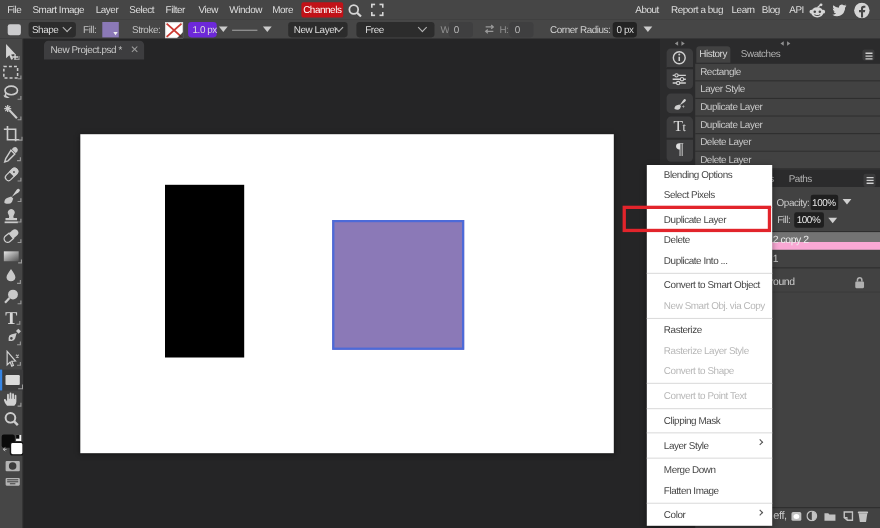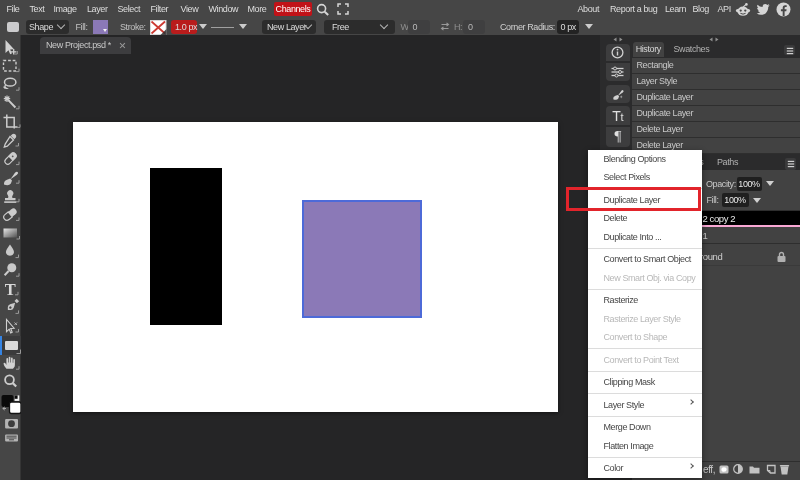--- a/index.html
+++ b/index.html
@@ -40,21 +40,21 @@
 .ci .sub { position:absolute; right:9px; top:4.5px; width:4px; height:4px; border-right:1.2px solid #555; border-top:1.2px solid #555; transform:rotate(45deg); }
 .cdiv { height:1px; background:#dcdcdc; margin:1.6px 0; }
 #redbox { left:566px; top:186.5px; width:135px; height:24.5px; border:3px solid #e2242b; z-index:30; }
 </style>
 </head>
 <body>
 <div id="root">
 
 <div class="abs" id="menubar">
   <span class="mitem" style="left:6.5px">File</span>
-  <span class="mitem" style="left:29.5px">Text</span>
+  <span class="mitem" style="left:29.5px">Smart</span>
   <span class="mitem" style="left:53.5px">Image</span>
   <span class="mitem" style="left:87px">Layer</span>
   <span class="mitem" style="left:117.5px">Select</span>
   <span class="mitem" style="left:150.5px">Filter</span>
   <span class="mitem" style="left:180.5px">View</span>
   <span class="mitem" style="left:208.5px">Window</span>
   <span class="mitem" style="left:247.5px">More</span>
   <div id="account">Channels</div>
   <svg class="abs" style="left:316px;top:3px" width="14" height="13" viewBox="0 0 14 13">
         <circle cx="5.6" cy="5.6" r="4" fill="none" stroke="#d5d5d5" stroke-width="1.6"></circle>
@@ -94,21 +94,21 @@
   <span class="olabel" style="left:75.5px">Fill:</span>
   <div class="abs" style="left:93px;top:2px;width:15px;height:14px;background:#8b79b7"></div>
   <div class="abs" style="left:102.5px;top:11px;width:0;height:0;border-left:2.5px solid transparent;border-right:2.5px solid transparent;border-top:3.5px solid #f2f2f2"></div>
   <span class="olabel" style="left:120px">Stroke:</span>
   <svg class="abs" style="left:150px;top:1.5px" width="16.5" height="15" viewBox="0 0 16.5 15">
         <rect x="0.5" y="0.5" width="15.5" height="14" fill="#ffffff" stroke="#d8d8d8"></rect>
         <line x1="1.5" y1="1.5" x2="15" y2="13.5" stroke="#cc3a32" stroke-width="1.7"></line>
         <line x1="15" y1="1.5" x2="1.5" y2="13.5" stroke="#cc3a32" stroke-width="1.7"></line>
         <path d="M16.5 15 L16.5 9 L10.5 15 Z" fill="#2c2c2c" opacity="0.85"></path>
       </svg>
-  <div class="obox" style="left:171px;width:26px;background:#b91c1c;padding-left:4px">1.0 px</div>
+  <div class="obox" style="left:171px;width:26px;background:#6d28d9;padding-left:4px">1.0 px</div>
   <span class="tri" style="left:199px;top:5.5px"></span>
   <div class="abs" style="left:211px;top:8.8px;width:23px;height:1.6px;background:#a0a0a0"></div>
   <span class="tri" style="left:239px;top:5.5px"></span>
   <div class="obox" style="left:262px;width:54px;padding-left:5px">New Layer</div>
   <span class="chev" style="left:305px;top:4px"></span>
   <div class="obox" style="left:324px;width:70.5px;padding-left:8px">Free</div>
   <span class="chev" style="left:381px;top:4px"></span>
   <span class="olabel" style="left:400.5px;color:#8f8f8f">W:</span>
   <div class="obox" style="left:407.5px;width:22px;background:#3f3f40;color:#b9b9b9;padding-left:5px">0</div>
   <svg class="abs" style="left:439px;top:4px" width="12" height="9" viewBox="0 0 12 9" stroke="#999" fill="#999">
@@ -269,21 +269,21 @@
           <circle cx="5.5" cy="9.5" r="1.5" fill="#3d3d3e"></circle>
         </svg>
   </div>
   <div class="iconbtn" style="top:49.5px;height:18.5px;border-radius:4px">
     <svg style="position:absolute;left:5px;top:2.5px" width="14" height="14" viewBox="0 0 14 14" fill="#d0d0d0">
           <path d="M7.2 8.2 l3-4.2 q1.2-1.4 2.1-0.6 q0.9 0.9-0.6 2.1 l-4.2 3z"></path>
           <path d="M2.2 12.2 q-0.3-2.6 2.2-3.5 l2.3-0.8 1.4 1.4 -0.8 2.3 q-1.6 2-5.1 0.6z"></path>
           <path d="M9.8 9.5 l0.4-1.2 0.4 1.2 1.2 0.4 -1.2 0.4 -0.4 1.2 -0.4-1.2 -1.2-0.4z" fill="#b5b5b5"></path>
         </svg>
   </div>
-  <div class="iconbtn" style="top:71px;height:20px;border-radius:4px 4px 0 0;border-bottom:1px solid #2b2b2c;color:#e0e0e0;font-family:Liberation Sans, sans-serif;font-size:14px;text-align:center;line-height:20px">T<span style="font-size:11px">t</span></div>
+  <div class="iconbtn" style="top:71px;height:20px;border-radius:4px 4px 0 0;border-bottom:1px solid #2b2b2c;color:#e0e0e0;font-family:Liberation Serif, serif;font-size:14px;text-align:center;line-height:20px">T<span style="font-size:11px">t</span></div>
   <div class="iconbtn" style="top:91.5px;height:20px;border-radius:0 0 4px 4px;color:#e0e0e0;font-family:'Liberation Serif',serif;font-size:15px;text-align:center;line-height:19px">¶</div>
 
   <div id="histpanel">
     <div class="abs" style="left:1px;top:6.5px;width:30.5px;height:15.5px;background:#424242;border-radius:3px 3px 0 0;color:#d6d6d6;font-size:9px;line-height:15.5px;text-align:center">History</div>
     <span class="htab" style="left:41.5px;top:9px">Swatches</span>
     <div class="abs" style="left:152px;top:10px;width:10.5px;height:10px;background:#3a3a3b;border-radius:2px">
           <svg style="position:absolute;left:1.5px;top:1.5px" width="8" height="8" viewBox="0 0 8 8" stroke="#cfcfcf">
             <line x1="0.8" y1="1.4" x2="7.2" y2="1.4" stroke-width="1.2"></line>
             <line x1="0.8" y1="4" x2="7.2" y2="4" stroke-width="1.2"></line>
             <line x1="0.8" y1="6.6" x2="7.2" y2="6.6" stroke-width="1.2"></line>
@@ -308,21 +308,21 @@
           </svg>
         </div>
 
     <div class="abs" style="left:0;top:134.5px;width:168px;height:310.5px;background:#424242">
       <span class="abs" style="left:74px;top:9px;font-size:9px;color:#c9c9c9">Opacity:</span>
       <div class="dbox" style="left:104.5px;top:7px;width:25px;height:14px;line-height:14px">100%</div>
       <div class="tri" style="left:133.5px;top:11.5px;border-top-color:#d0d0d0"></div>
       <span class="abs" style="left:74.5px;top:25.5px;font-size:9px;color:#c9c9c9">Fill:</span>
       <div class="dbox" style="left:89.5px;top:23.5px;width:27px;height:14px;line-height:14px">100%</div>
       <div class="tri" style="left:120.5px;top:28px;border-top-color:#d0d0d0"></div>
-      <div class="abs" style="left:0;top:40px;width:168px;height:17.5px;background:#000000;border-top:1px solid #2e2e2e;border-bottom:2px solid #f9a8d4">
+      <div class="abs" style="left:0;top:40px;width:168px;height:17.5px;background:#737373;border-top:1px solid #2e2e2e;border-bottom:7px solid #f9a8d4">
         <span class="abs" style="left:70.5px;top:2.5px;font-size:9.5px;color:#ededed">2 copy 2</span>
       </div>
       <div class="abs" style="left:0;top:57.5px;width:168px;height:17px;border-bottom:1px solid #2e2e2e">
         <span class="abs" style="left:70.5px;top:2.5px;font-size:9.5px;color:#cecece">1</span>
       </div>
       <div class="abs" style="left:0;top:74.5px;width:168px;height:22px;border-bottom:1px solid #3a3a3a">
         <span class="abs" style="left:68px;top:7px;font-size:9.5px;color:#cecece">round</span>
         <svg class="abs" style="left:144px;top:6.5px" width="11" height="12" viewBox="0 0 11 12">
               <rect x="1.5" y="5" width="8" height="6" rx="1" fill="#b0b0b0"></rect>
               <path d="M3.5 5 V3.5 a2 2 0 0 1 4 0 V5" fill="none" stroke="#b0b0b0" stroke-width="1.4"></path>

